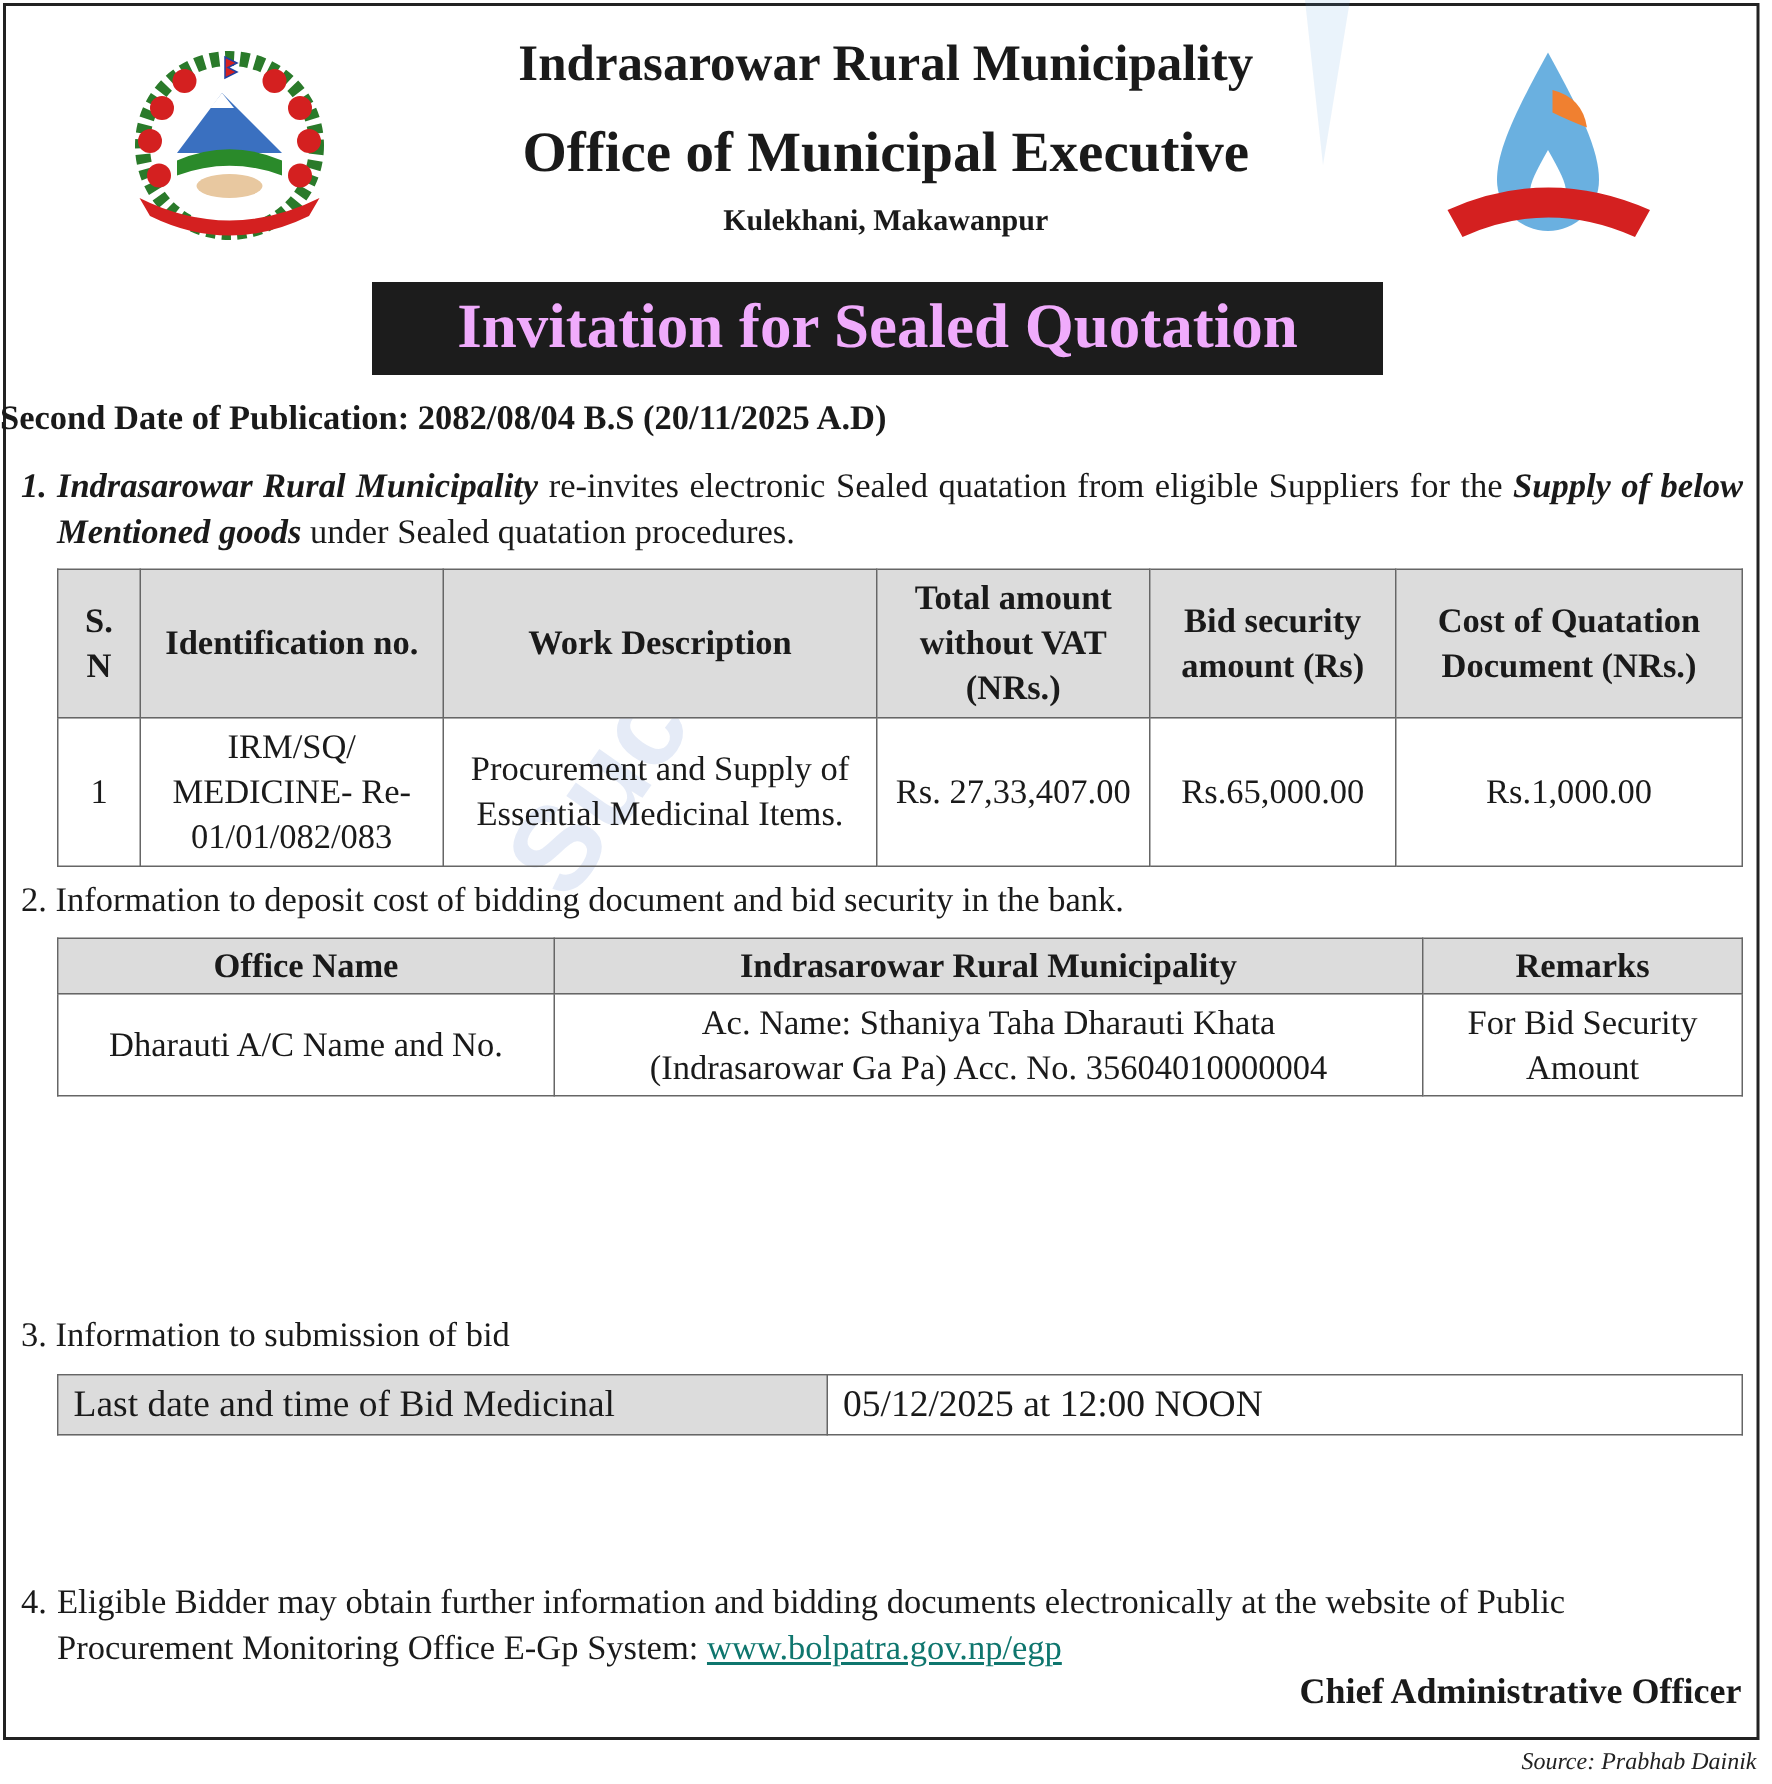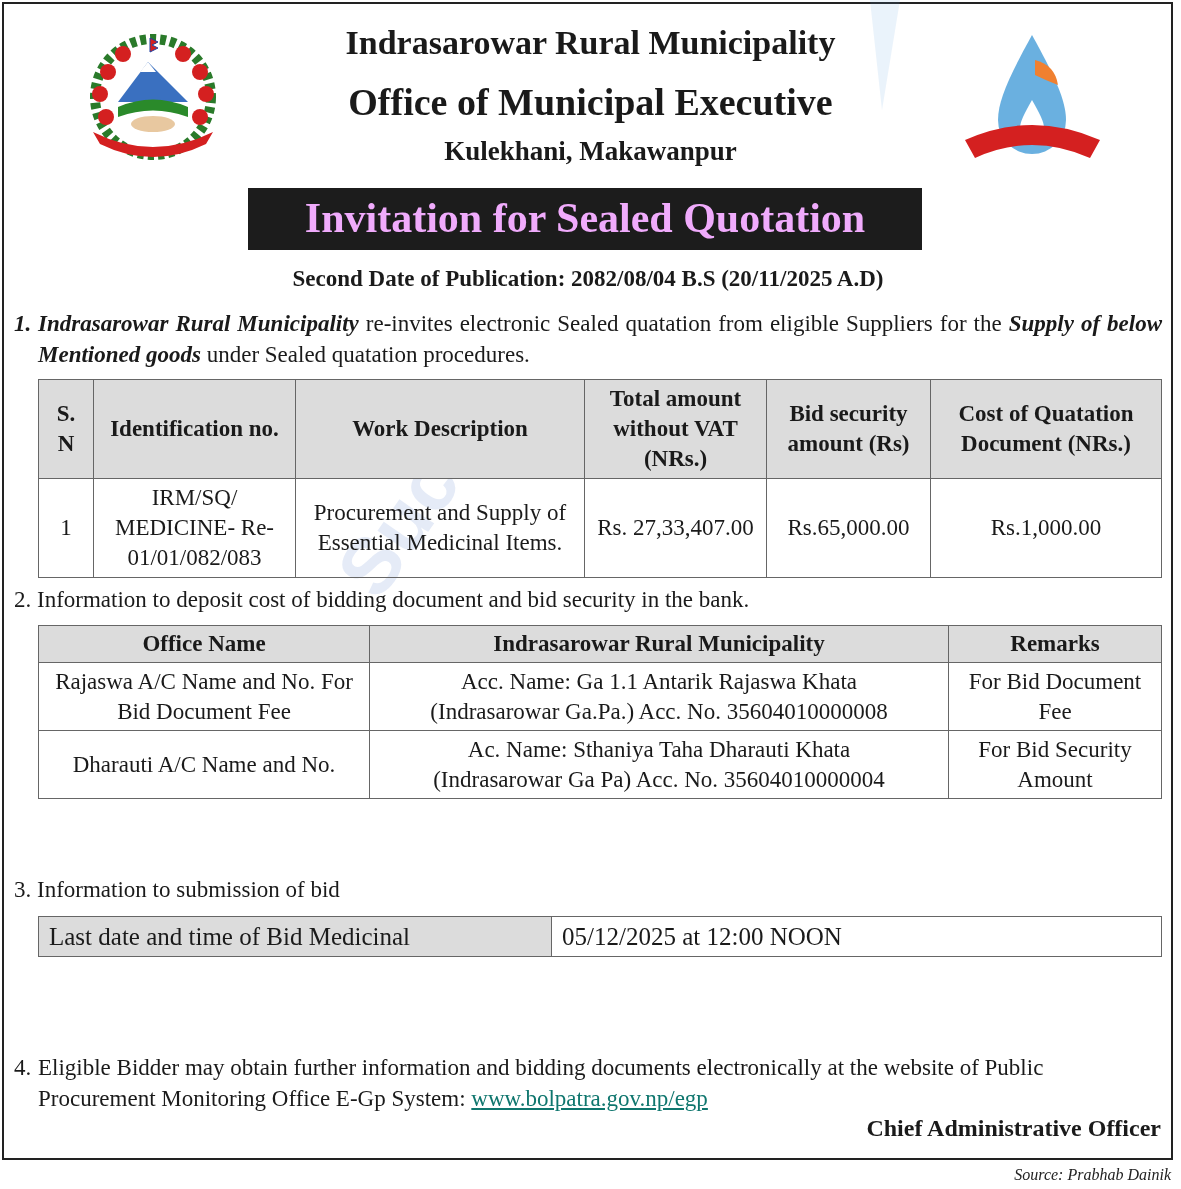--- a/index.html
+++ b/index.html
@@ -9,24 +9,24 @@
            border:2.5px solid #222; box-sizing:border-box; }
   .source { position:absolute; right:10px; top:1166px; font-family:Liberation Serif, serif;
             font-style:italic; font-size:16px; color:#222; }
 
   .logo-left { position:absolute; left:78px; top:32px; width:150px; height:130px; }
   .logo-right { position:absolute; left:960px; top:30px; width:145px; height:140px; }
 
   .hdr { position:absolute; left:0; width:1181px; text-align:center; font-weight:bold; }
   .h1 { top:24px; font-size:34px; }
   .h2 { top:80px; font-size:38px; }
-  .h3 { top:136px; font-size:27px; }
+  .h3 { top:136px; font-size:20px; }
   .banner { position:absolute; left:248px; top:188px; width:674px; height:62px; background:#1c1c1c;
             color:#f0abfc; font-weight:bold; font-size:42px; text-align:center; line-height:60px; }
-  .pubdate { position:absolute; left:0; width:1176px; top:266px; text-align:center; font-weight:bold; font-size:23px; }
+  .pubdate { position:absolute; left:0; width:1176px; top:266px; font-weight:bold; font-size:23px; }
 
   .para { position:absolute; font-size:23px; line-height:31px; }
   .p1 { left:14px; top:308px; width:1148px; }
   .p1 .num { position:absolute; left:0; font-style:italic; font-weight:bold; }
   .p1 .body { margin-left:24px; text-align:justify; text-align-last:left; }
   .bi { font-style:italic; font-weight:bold; }
 
   table { border-collapse:collapse; position:absolute; font-size:23px; }
   td, th { border:1.5px solid #666; text-align:center; vertical-align:middle; padding:0 4px; line-height:30px; }
   th { background:#dcdcdc; font-weight:bold; }
@@ -129,28 +129,20 @@
 
 <div class="para p2">2. Information to deposit cost of bidding document and bid  security in the bank.</div>
 <table class="t2">
   <tbody>
       <tr>
     <th style="width:322px">Office Name</th>
     <th style="width:570px">Indrasarowar Rural Municipality</th>
     <th>Remarks</th>
   </tr>
   <tr>
-    <td>Rajaswa A/C Name and No. For Bid Document Fee</td>
-    <td>
-          <div>Acc. Name: Ga 1.1 Antarik Rajaswa Khata</div>
-          <div>(Indrasarowar Ga.Pa.) Acc. No. 35604010000008</div>
-        </td>
-    <td>For Bid Document Fee</td>
-  </tr>
-  <tr>
     <td>Dharauti A/C Name and No.</td>
     <td>
           <div>Ac. Name: Sthaniya Taha Dharauti Khata</div>
           <div>(Indrasarowar Ga Pa)  Acc. No. 35604010000004</div>
         </td>
     <td>For Bid Security Amount</td>
   </tr>
 </tbody>
   </table>
 

